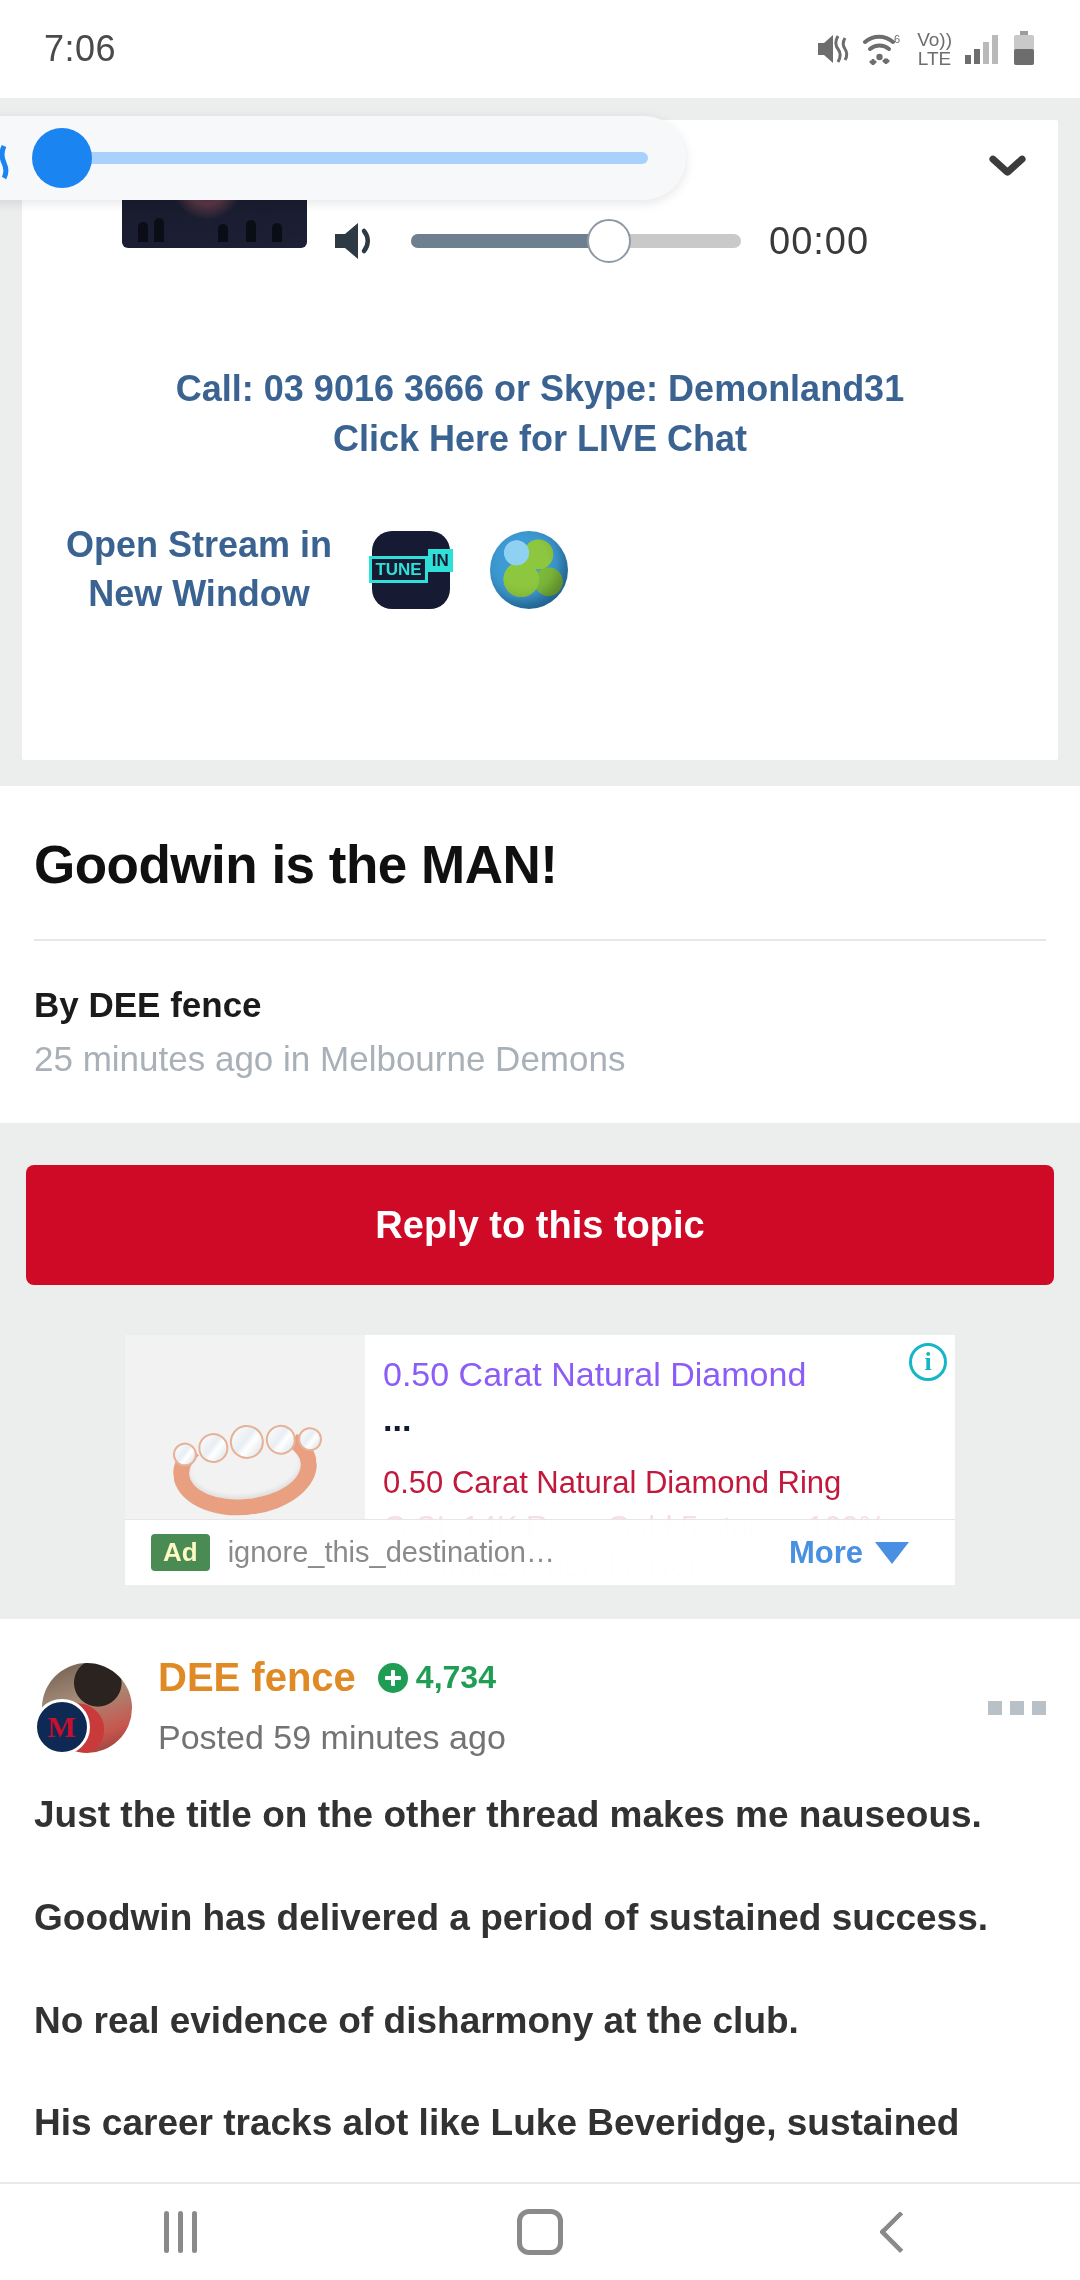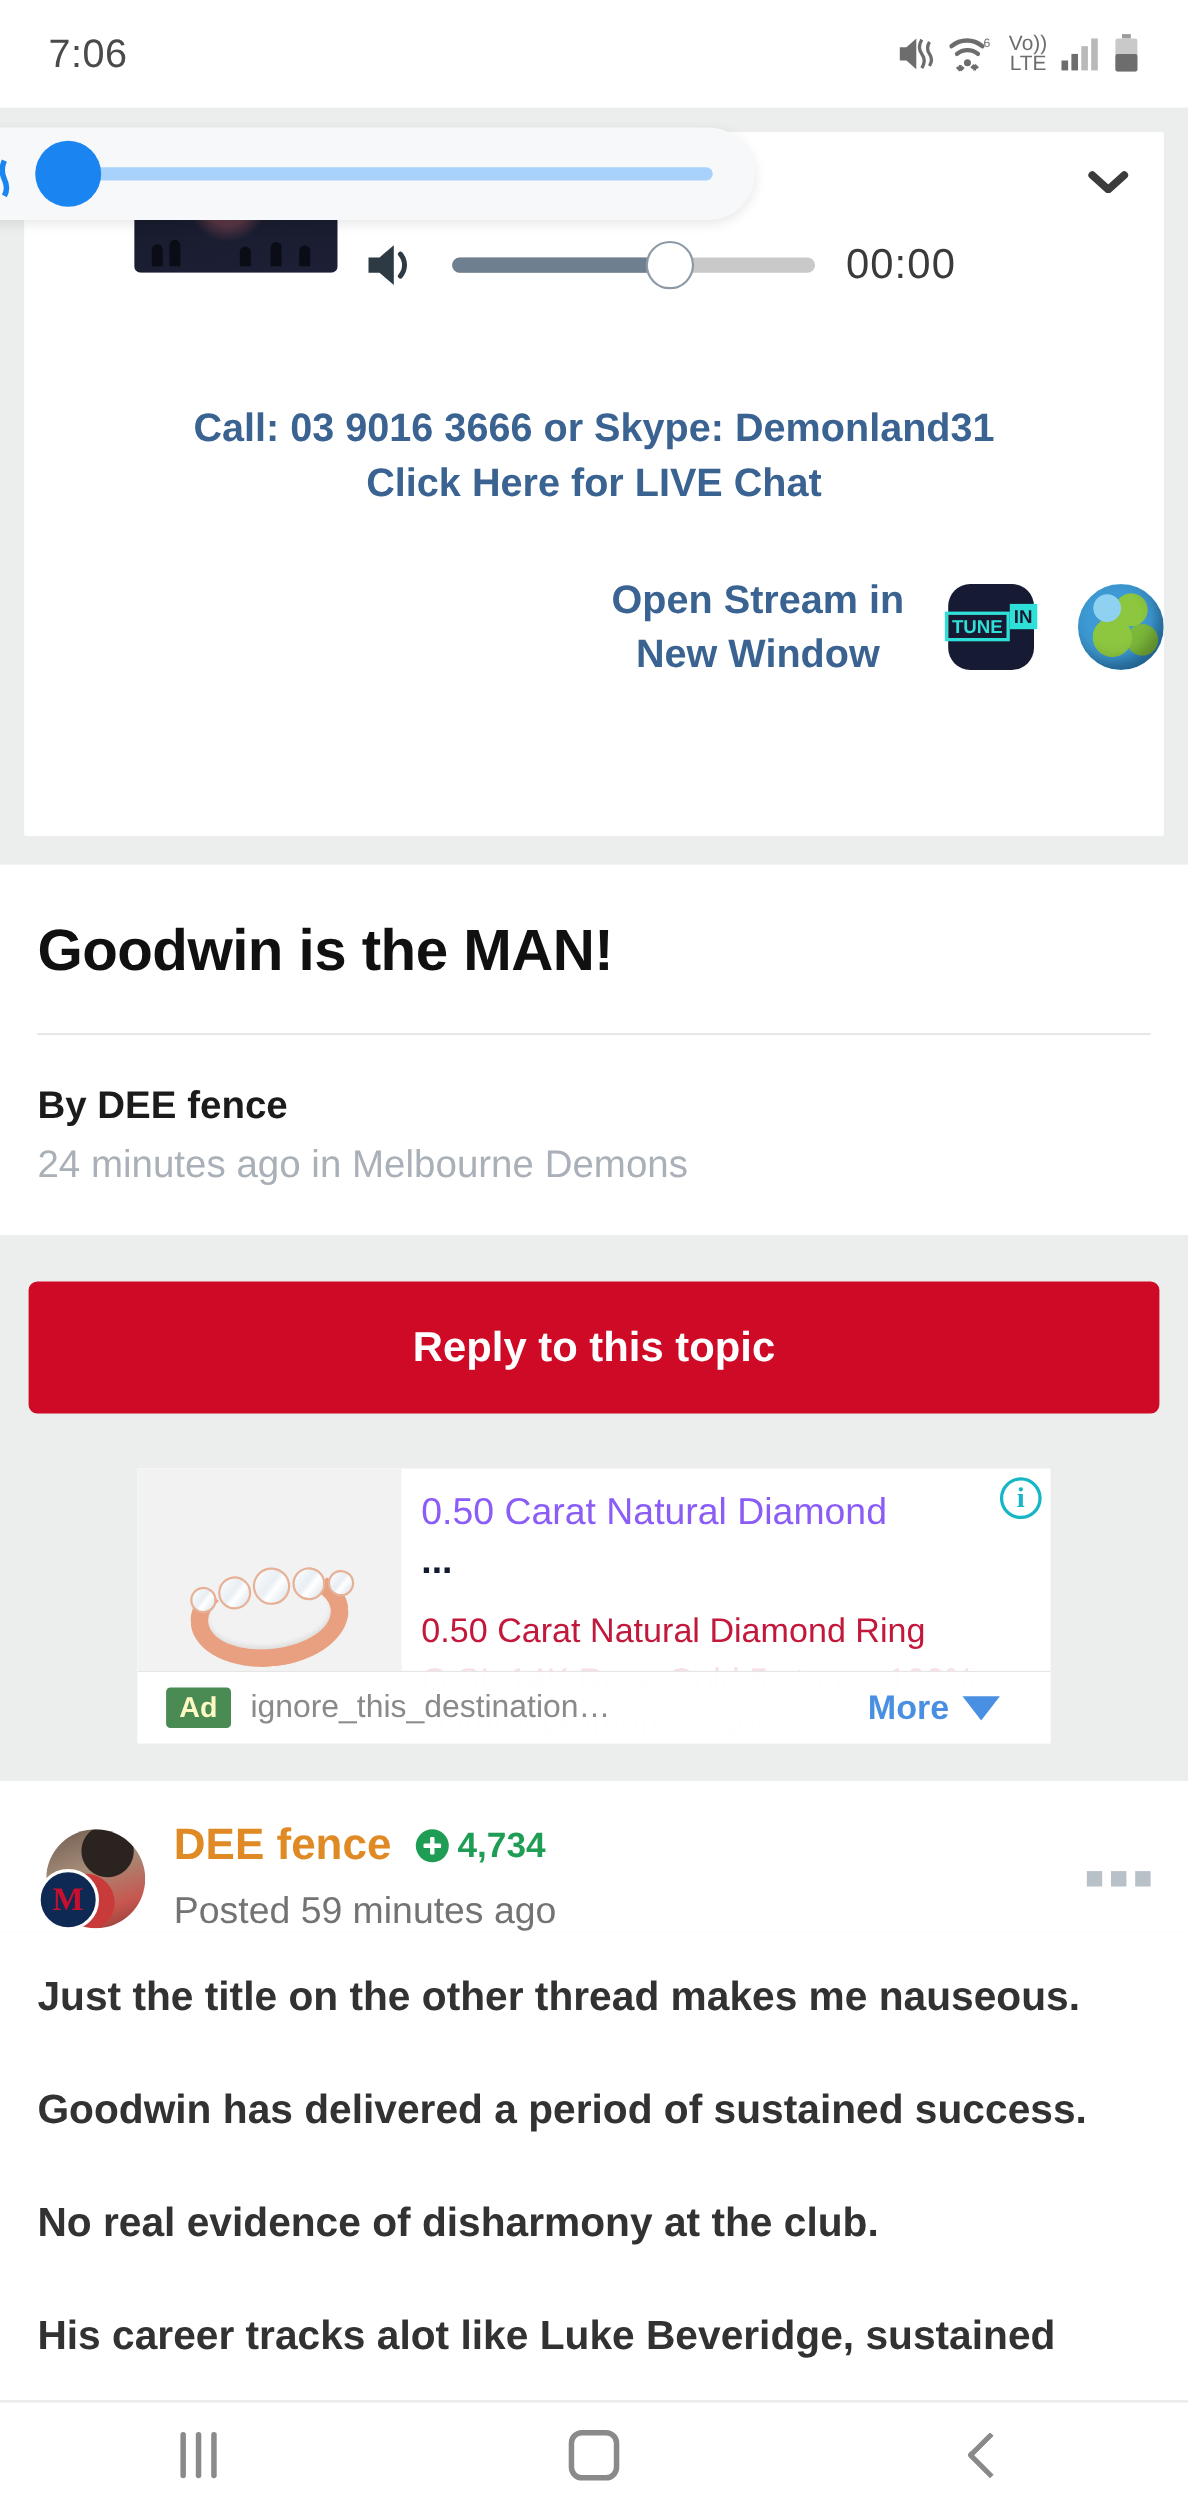--- a/index.html
+++ b/index.html
@@ -62,21 +62,21 @@
   .spk { width:50px; height:44px; position:relative; flex:0 0 50px; }
   .track { position:relative; width:330px; height:14px; border-radius:7px; background:#c9c9c9; }
   .track .fill { position:absolute; left:0; top:0; height:14px; width:195px; border-radius:7px; background:#6e808f; }
   .track .knob { position:absolute; left:176px; top:-15px; width:44px; height:44px; border-radius:50%;
     background:#ffffff; border:2px solid #8d9aa5; }
   .timecode { font-size:38px; color:#3a3a3a; letter-spacing:1px; }
 
   .links { text-align:center; margin-top:44px; }
   .links a { display:block; color:#3a6392; font-size:36px; font-weight:bold; line-height:1.38; text-decoration:none; }
 
-  .openrow { display:flex; align-items:center; justify-content:flex-end; gap:40px; margin-top:58px; padding-bottom:10px;margin-left:44px;}
+  .openrow { display:flex; align-items:center; justify-content:flex-start; gap:40px; margin-top:58px; padding-bottom:10px;margin-left:44px;}
   .openrow .label { color:#3a6392; font-size:36px; font-weight:bold; text-align:center; line-height:1.35; }
   .tunein {
     width:78px; height:78px; border-radius:20px; background:#161b33;
     display:flex; align-items:center; justify-content:center;
   }
   .tunein .tw { display:flex; align-items:flex-start; }
   .tunein .t1 { border:3px solid #2fe0d8; color:#2fe0d8; font-size:17px; font-weight:bold; padding:2px 3px; line-height:1; }
   .tunein .t2 { background:#2fe0d8; color:#161b33; font-size:17px; font-weight:bold; padding:3px 4px; line-height:1; margin-top:-7px;}
   .globe { width:78px; height:78px; border-radius:50%;
     background:
@@ -301,21 +301,21 @@
           </div>
         </div>
         <div class="globe"></div>
       </div>
     </div>
 
     <div class="topic-head" style="margin-top:26px;">
       <div class="topic-title">Goodwin is the MAN!</div>
       <div class="hr"></div>
       <div class="byline">By DEE fence</div>
-      <div class="subline">24 minutes ago in Melbourne Demons</div>
+      <div class="subline">25 minutes ago in Melbourne Demons</div>
     </div>
 
     <div class="reply-band">
       <button class="reply-btn">Reply to this topic</button>
     </div>
 
     <div class="ad-wrap">
       <div class="ad">
         <div class="ad-img">
           <div class="ring">

